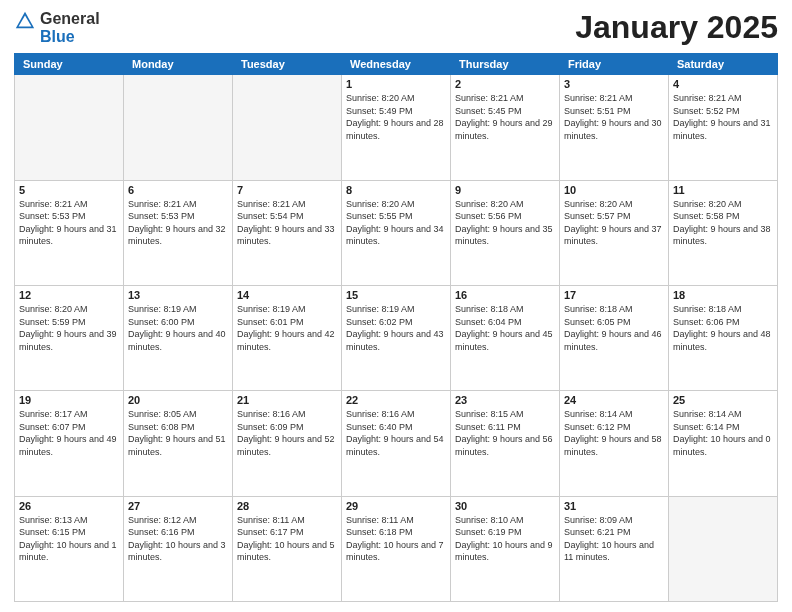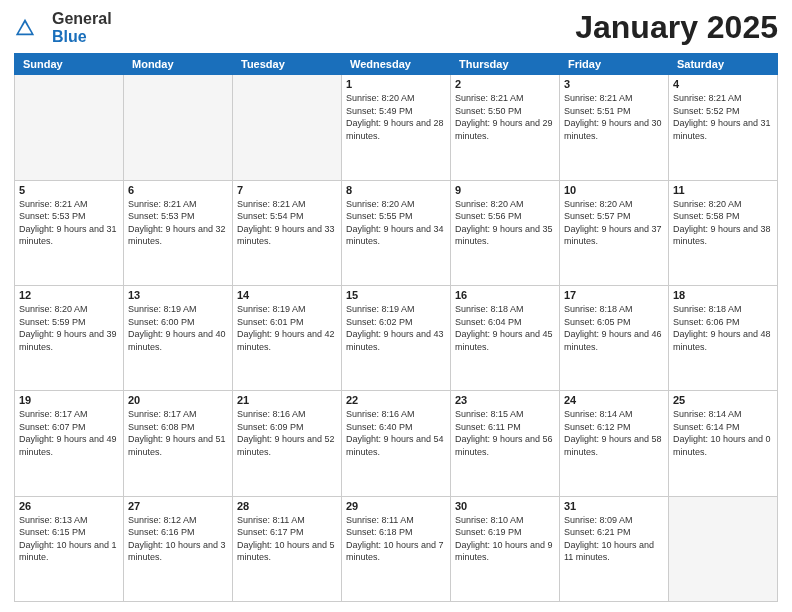--- a/index.html
+++ b/index.html
@@ -18,22 +18,21 @@
       flex-direction: column;
     }
     .header {
       display: flex;
       justify-content: space-between;
       align-items: flex-start;
       margin-bottom: 8px;
     }
     .logo {
       display: flex;
-      align-items: center;
-      gap: 16px;
+      gap: 4px;
     }
     .logo-text {
       display: flex;
       flex-direction: column;
       line-height: 1.1;
     }
     .logo-general {
       font-size: 16px;
       font-weight: bold;
       color: #333;
@@ -144,21 +143,21 @@
           <td>
             <span class="day-num">1</span>
             <div class="day-info">Sunrise: 8:20 AM
 Sunset: 5:49 PM
 Daylight: 9 hours
 and 28 minutes.</div>
           </td>
           <td>
             <span class="day-num">2</span>
             <div class="day-info">Sunrise: 8:21 AM
-Sunset: 5:50 PM
+Sunset: 5:45 PM
 Daylight: 9 hours
 and 29 minutes.</div>
           </td>
           <td>
             <span class="day-num">3</span>
             <div class="day-info">Sunrise: 8:21 AM
 Sunset: 5:51 PM
 Daylight: 9 hours
 and 30 minutes.</div>
           </td>
@@ -275,21 +274,21 @@
         <tr class="week-row">
           <td>
             <span class="day-num">19</span>
             <div class="day-info">Sunrise: 8:17 AM
 Sunset: 6:07 PM
 Daylight: 9 hours
 and 49 minutes.</div>
           </td>
           <td>
             <span class="day-num">20</span>
-            <div class="day-info">Sunrise: 8:17 AM
+            <div class="day-info">Sunrise: 8:05 AM
 Sunset: 6:08 PM
 Daylight: 9 hours
 and 51 minutes.</div>
           </td>
           <td>
             <span class="day-num">21</span>
             <div class="day-info">Sunrise: 8:16 AM
 Sunset: 6:09 PM
 Daylight: 9 hours
 and 52 minutes.</div>

